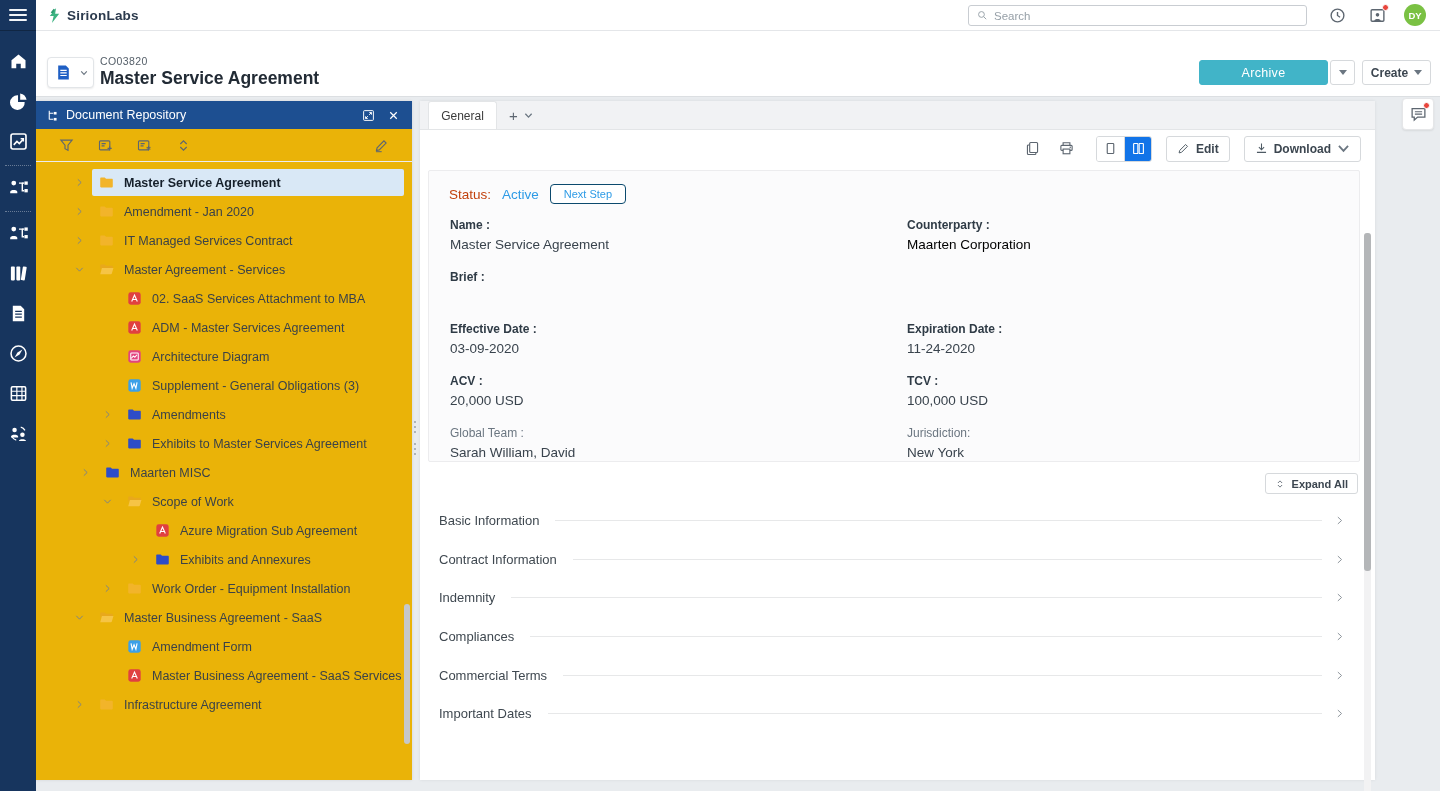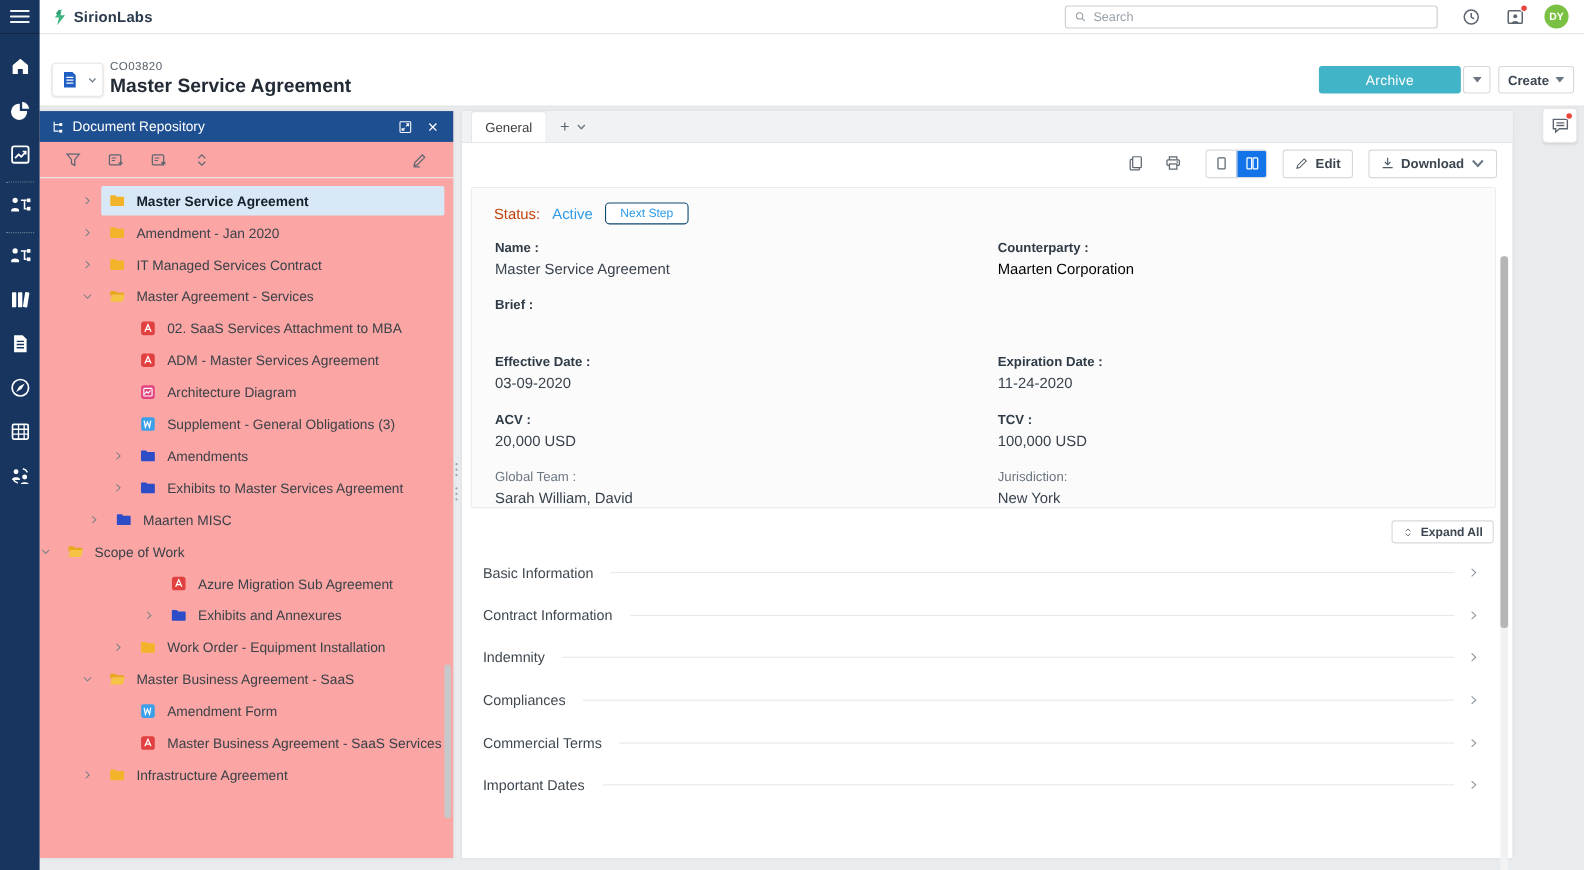--- a/index.html
+++ b/index.html
@@ -38,21 +38,21 @@
   .hdr-text { position:absolute; left:64px; top:24px; }
   .doc-id { font-size:10.5px; color:#56606a; letter-spacing:.4px; }
   .page-title { font-size:17.5px; font-weight:bold; color:#222b35; margin-top:1px; }
   .btn { display:inline-flex; align-items:center; justify-content:center; gap:6px; border:1px solid #d6d9dc; border-radius:3px; background:#fff; font-size:12px; font-weight:bold; color:#3c4650; cursor:pointer; }
   .archive-btn { position:absolute; right:112px; top:29px; width:129px; height:25px; background:#41b4c8; border:1px solid #41b4c8; color:#fff; font-size:12.5px; font-weight:normal; letter-spacing:.3px; }
   .archive-caret { position:absolute; right:85px; top:29px; width:25px; height:25px; }
   .create-btn { position:absolute; right:9px; top:29px; width:69px; height:25px; }
   .caret-tri { width:0; height:0; border-left:4px solid transparent; border-right:4px solid transparent; border-top:5px solid #6b7681; }
 
   
-  .repo { position:absolute; left:36px; top:101px; width:376px; height:679px; background:#fca5a5; box-shadow:0 0 3px rgba(0,0,0,.10); z-index:2; }
+  .repo { position:absolute; left:36px; top:101px; width:376px; height:679px; background:#eab308; box-shadow:0 0 3px rgba(0,0,0,.10); z-index:2; }
   .repo-header { height:28px; background:#1d4f91; display:flex; align-items:center; padding:0 10px; gap:7px; }
   .repo-header svg { width:13px; height:13px; }
   .repo-title { color:#fff; font-size:12.5px; flex:1; }
   .repo-hbtn { width:18px; height:18px; display:flex; align-items:center; justify-content:center; cursor:pointer; }
   .repo-toolbar { height:33px; border-bottom:1px solid #ececee; display:flex; align-items:center; padding:0 22px; gap:22px; }
   .repo-toolbar .tb { width:17px; height:17px; display:flex; align-items:center; justify-content:center; cursor:pointer; color:#5d6670; }
   .repo-toolbar svg { width:15px; height:15px; }
   .repo-toolbar .spacer { flex:1; }
   .tree { position:relative; padding-top:6px; height:612px; overflow:hidden; }
   .trow { position:relative; height:29px; display:flex; align-items:center; font-size:12.5px; color:#3b4248; cursor:pointer; }
@@ -443,21 +443,21 @@
               <path d="M5.6 3.4 10.4 8l-4.8 4.6" fill="none" stroke="#7a8288" stroke-width="1.4"></path>
             </svg>
           </span>
           <span class="ticon">
             <svg viewBox="0 0 16 16">
               <path d="M1.3 3.7c0-.6.5-1 1-1h3.8l1.4 1.4h6.2c.6 0 1 .5 1 1v7.1c0 .6-.4 1-1 1H2.3c-.5 0-1-.4-1-1Z" fill="#2d4cc8"></path>
             </svg>
           </span>
           <span class="tlabel">Maarten MISC</span>
         </div>
-        <div class="trow" style="">
+        <div class="trow" style="padding-left: 66px;">
           <span class="chev">
             <svg viewBox="0 0 16 16">
               <path d="M3.4 5.6 8 10.4l4.6-4.8" fill="none" stroke="#7a8288" stroke-width="1.4"></path>
             </svg>
           </span>
           <span class="ticon">
             <svg viewBox="0 0 16 16">
               <path d="M1.3 3.7c0-.6.5-1 1-1h3.8l1.4 1.4h6.2c.6 0 1 .5 1 1v1.3H2.6L1.3 9Z" fill="#e8a81c"></path>
               <path d="M3.1 6.4h12.3l-1.7 5.9c-.1.4-.5.8-1 .8H1.3Z" fill="#f6c445"></path>
             </svg>

